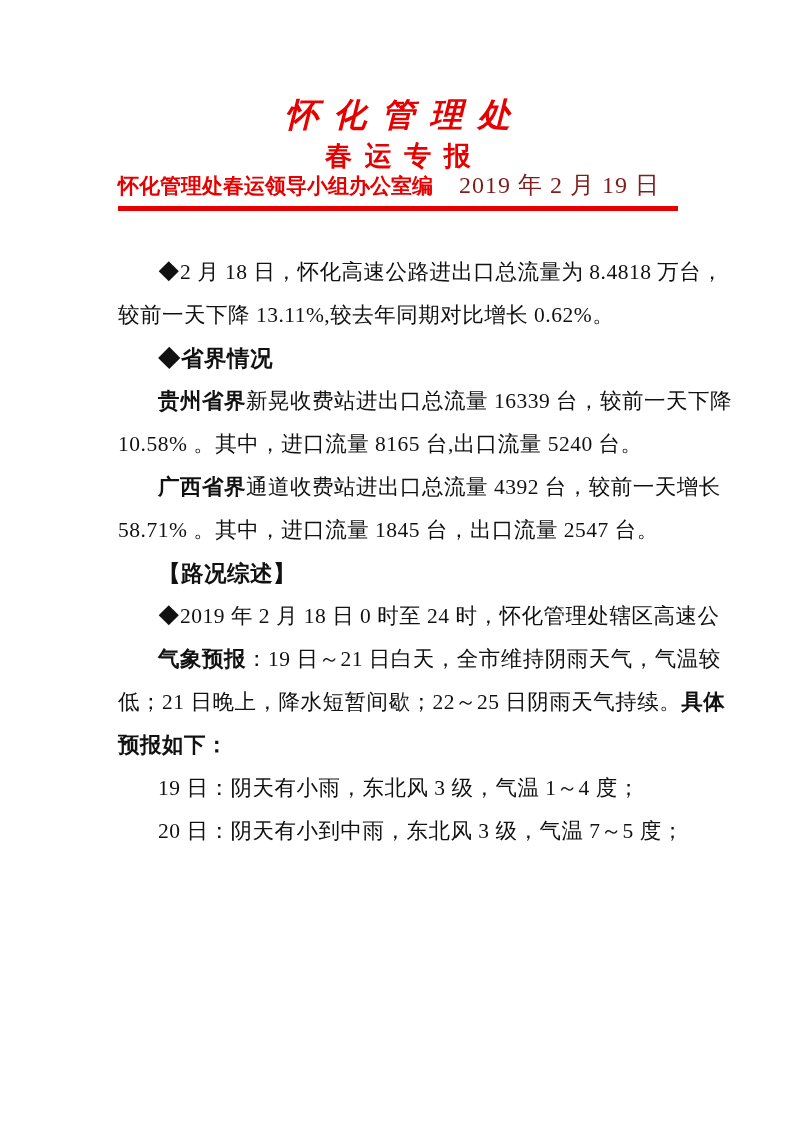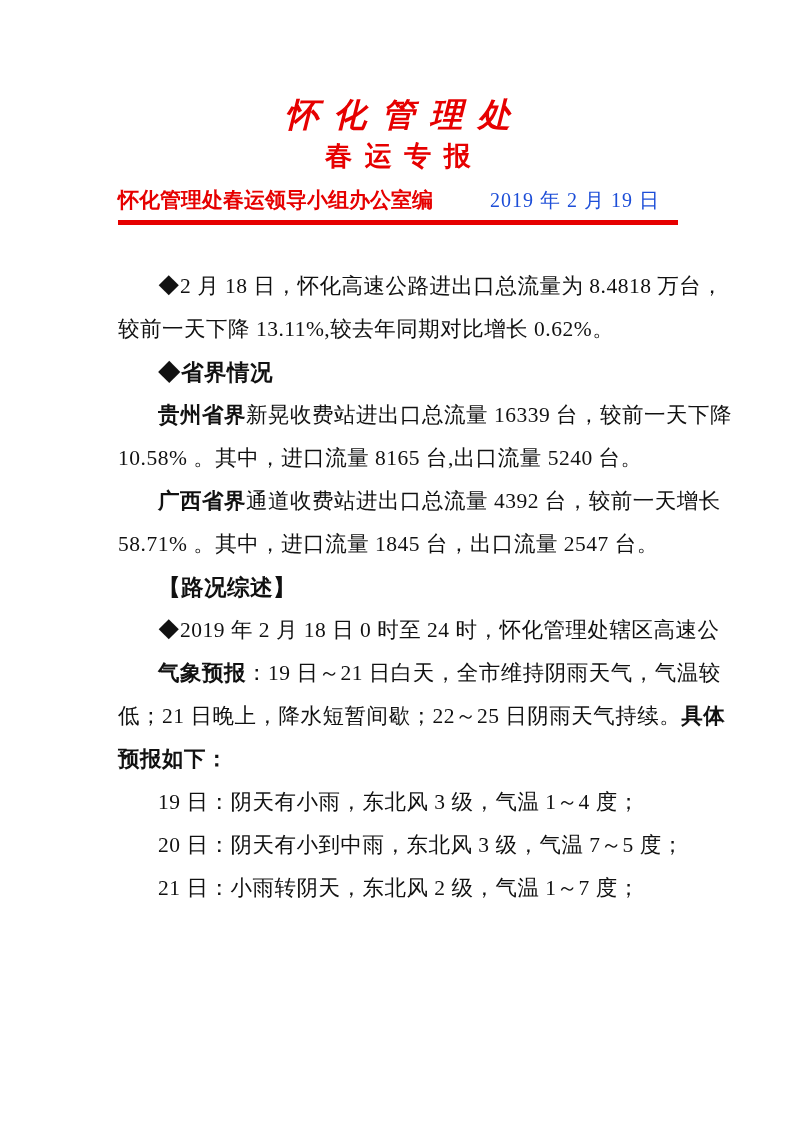--- a/index.html
+++ b/index.html
@@ -37,35 +37,34 @@
     text-align: center;
     color: var(--accent);
     font-family: "Liberation Sans", sans-serif;
     font-weight: bold;
     font-size: 27px;
     line-height: 31px;
     word-spacing: 5px;
     white-space: nowrap;
   }
   .meta-row {
-    margin-top: 15px;
     display: flex;
     justify-content: space-between;
     align-items: baseline;
   }
   .issuer {
     color: var(--accent);
     font-weight: bold;
     font-size: 21px;
     line-height: 26px;
     white-space: nowrap;
   }
   .issue-date {
-    color: #1d4ed8;
-    font-size: 20px;
+    color: #7f1d1d;
+    font-size: 24px;
     line-height: 26px;
     padding-right: 18px;
     white-space: nowrap;
     letter-spacing: 1px;
   }
   .rule {
     margin-top: 7px;
     height: 5px;
     background: var(--accent);
   }
@@ -107,17 +106,16 @@
       <div class="line flush">10.58% 。其中，进口流量 8165 台,出口流量 5240 台。</div>
       <div class="line indent"><span class="b">广西省界</span><span>通道收费站进出口总流量 4392 台，较前一天增长</span></div>
       <div class="line flush">58.71% 。其中，进口流量 1845 台，出口流量 2547 台。</div>
       <div class="line heading indent">【路况综述】</div>
       <div class="line indent">◆2019 年 2 月 18 日 0 时至 24 时，怀化管理处辖区高速公</div>
       <div class="line indent"><span class="b">气象预报</span><span>：19 日～21 日白天，全市维持阴雨天气，气温较</span></div>
       <div class="line flush"><span>低；21 日晚上，降水短暂间歇；22～25 日阴雨天气持续。</span><span class="b">具体</span></div>
       <div class="line flush"><span class="b">预报如下：</span></div>
       <div class="line indent">19 日：阴天有小雨，东北风 3 级，气温 1～4 度；</div>
       <div class="line indent">20 日：阴天有小到中雨，东北风 3 级，气温 7～5 度；</div>
-      <div class="line indent">21 日：小雨转阴天，东北风 2 级，气温 1～7 度；</div>
     </div>
 
   </div>
 </div>
 
 </body></html>

